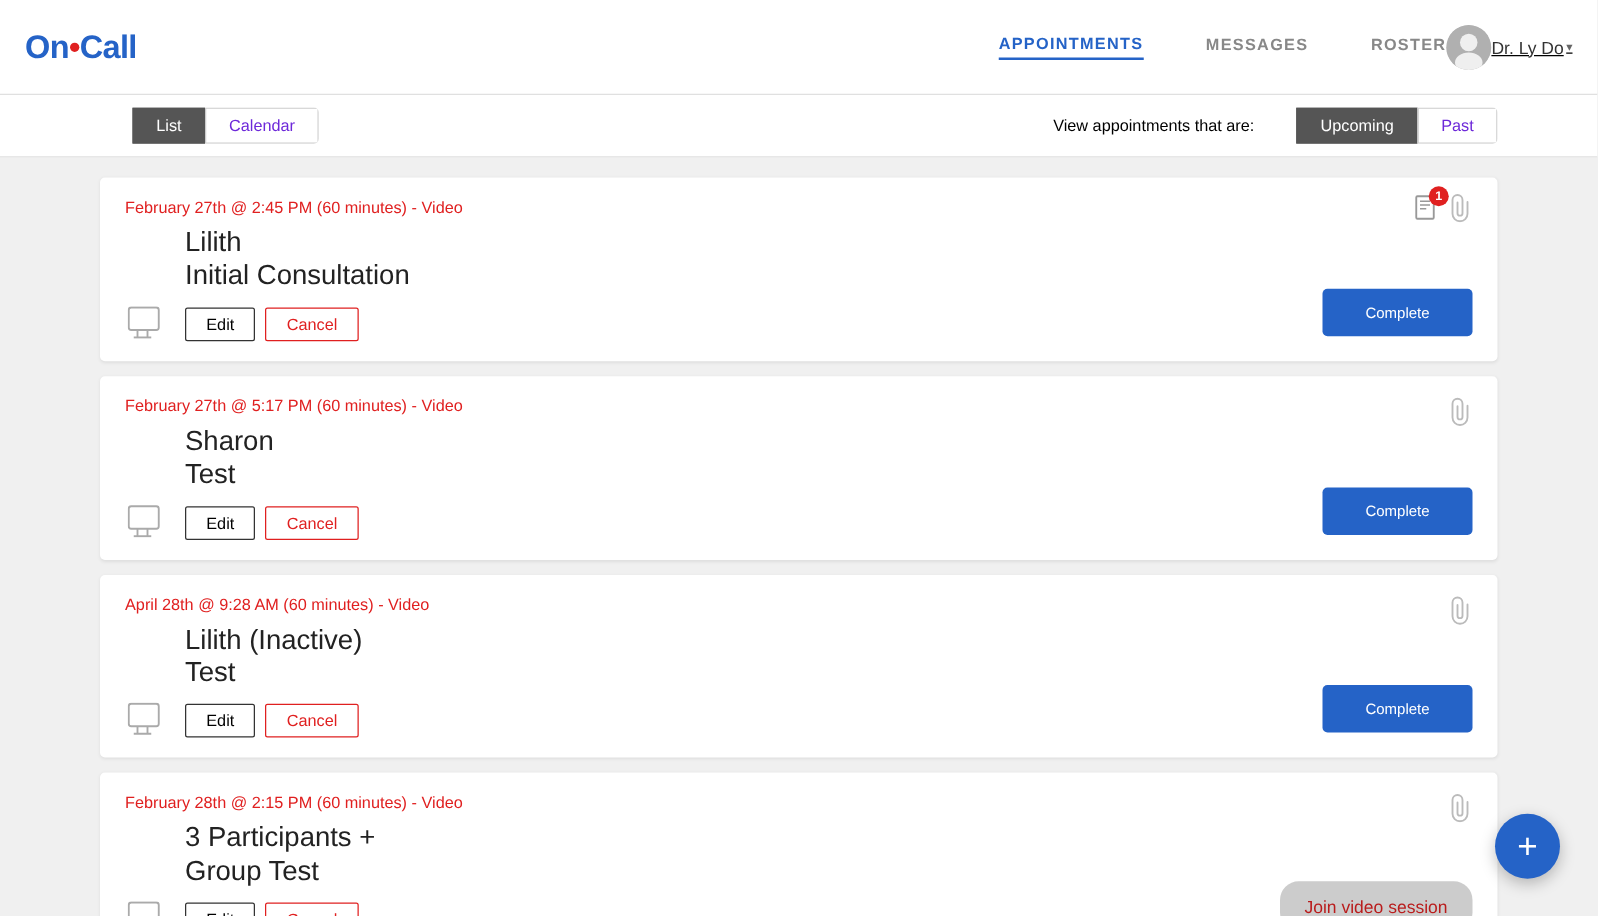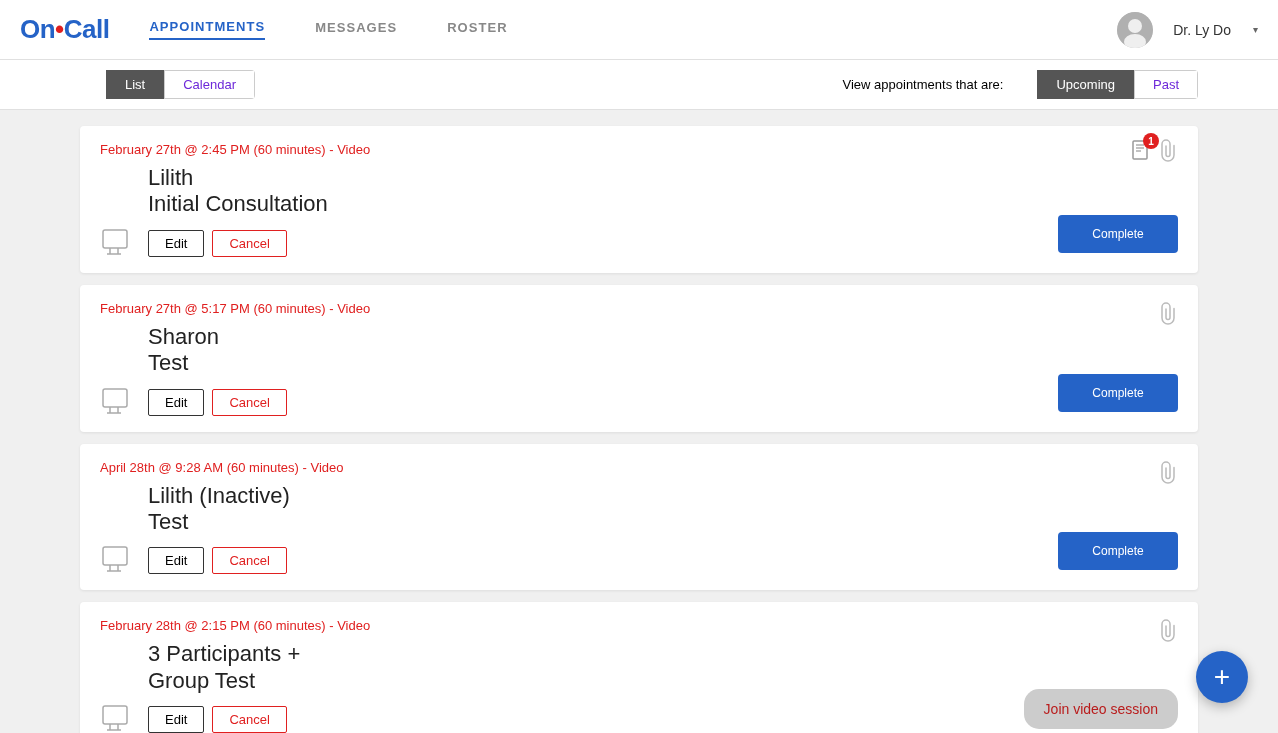--- a/index.html
+++ b/index.html
@@ -5,62 +5,63 @@
     * { box-sizing: border-box; margin: 0; padding: 0; }
     body { font-family: -apple-system, BlinkMacSystemFont, 'Segoe UI', sans-serif; background: #f0f0f0; }
 
     
     .header {
       background: #fff;
       border-bottom: 1px solid #e0e0e0;
       display: flex;
       align-items: center;
       padding: 0 20px;
-      height: 60px;
+      height: 76px;
       position: relative;
     }
     .logo {
       display: flex;
       align-items: center;
       margin-right: 40px;
     }
     .logo-text {
       font-size: 26px;
       font-weight: 600;
       color: #2563c7;
       letter-spacing: -0.5px;
     }
     .logo-dot { color: #e02020; }
 
     .nav {
       display: flex;
       align-items: center;
       flex: 1;
-      justify-content: flex-start;
+      justify-content: flex-end;
       gap: 50px;
     }
     .nav-item {
       font-size: 13px;
       font-weight: 600;
       letter-spacing: 0.08em;
       color: #888;
       cursor: pointer;
       padding-bottom: 4px;
       text-decoration: none;
     }
     .nav-item.active {
       color: #2563c7;
       border-bottom: 2px solid #2563c7;
     }
 
     .user-area {
       display: flex;
       align-items: center;
-      gap: 20px;
-      cursor: pointer;
+      gap: 0;
+      cursor: pointer;
+      text-decoration: underline;
     }
     .avatar {
       width: 36px;
       height: 36px;
       border-radius: 50%;
       background: #c0c0c0;
       overflow: hidden;
       display: flex;
       align-items: center;
       justify-content: center;

